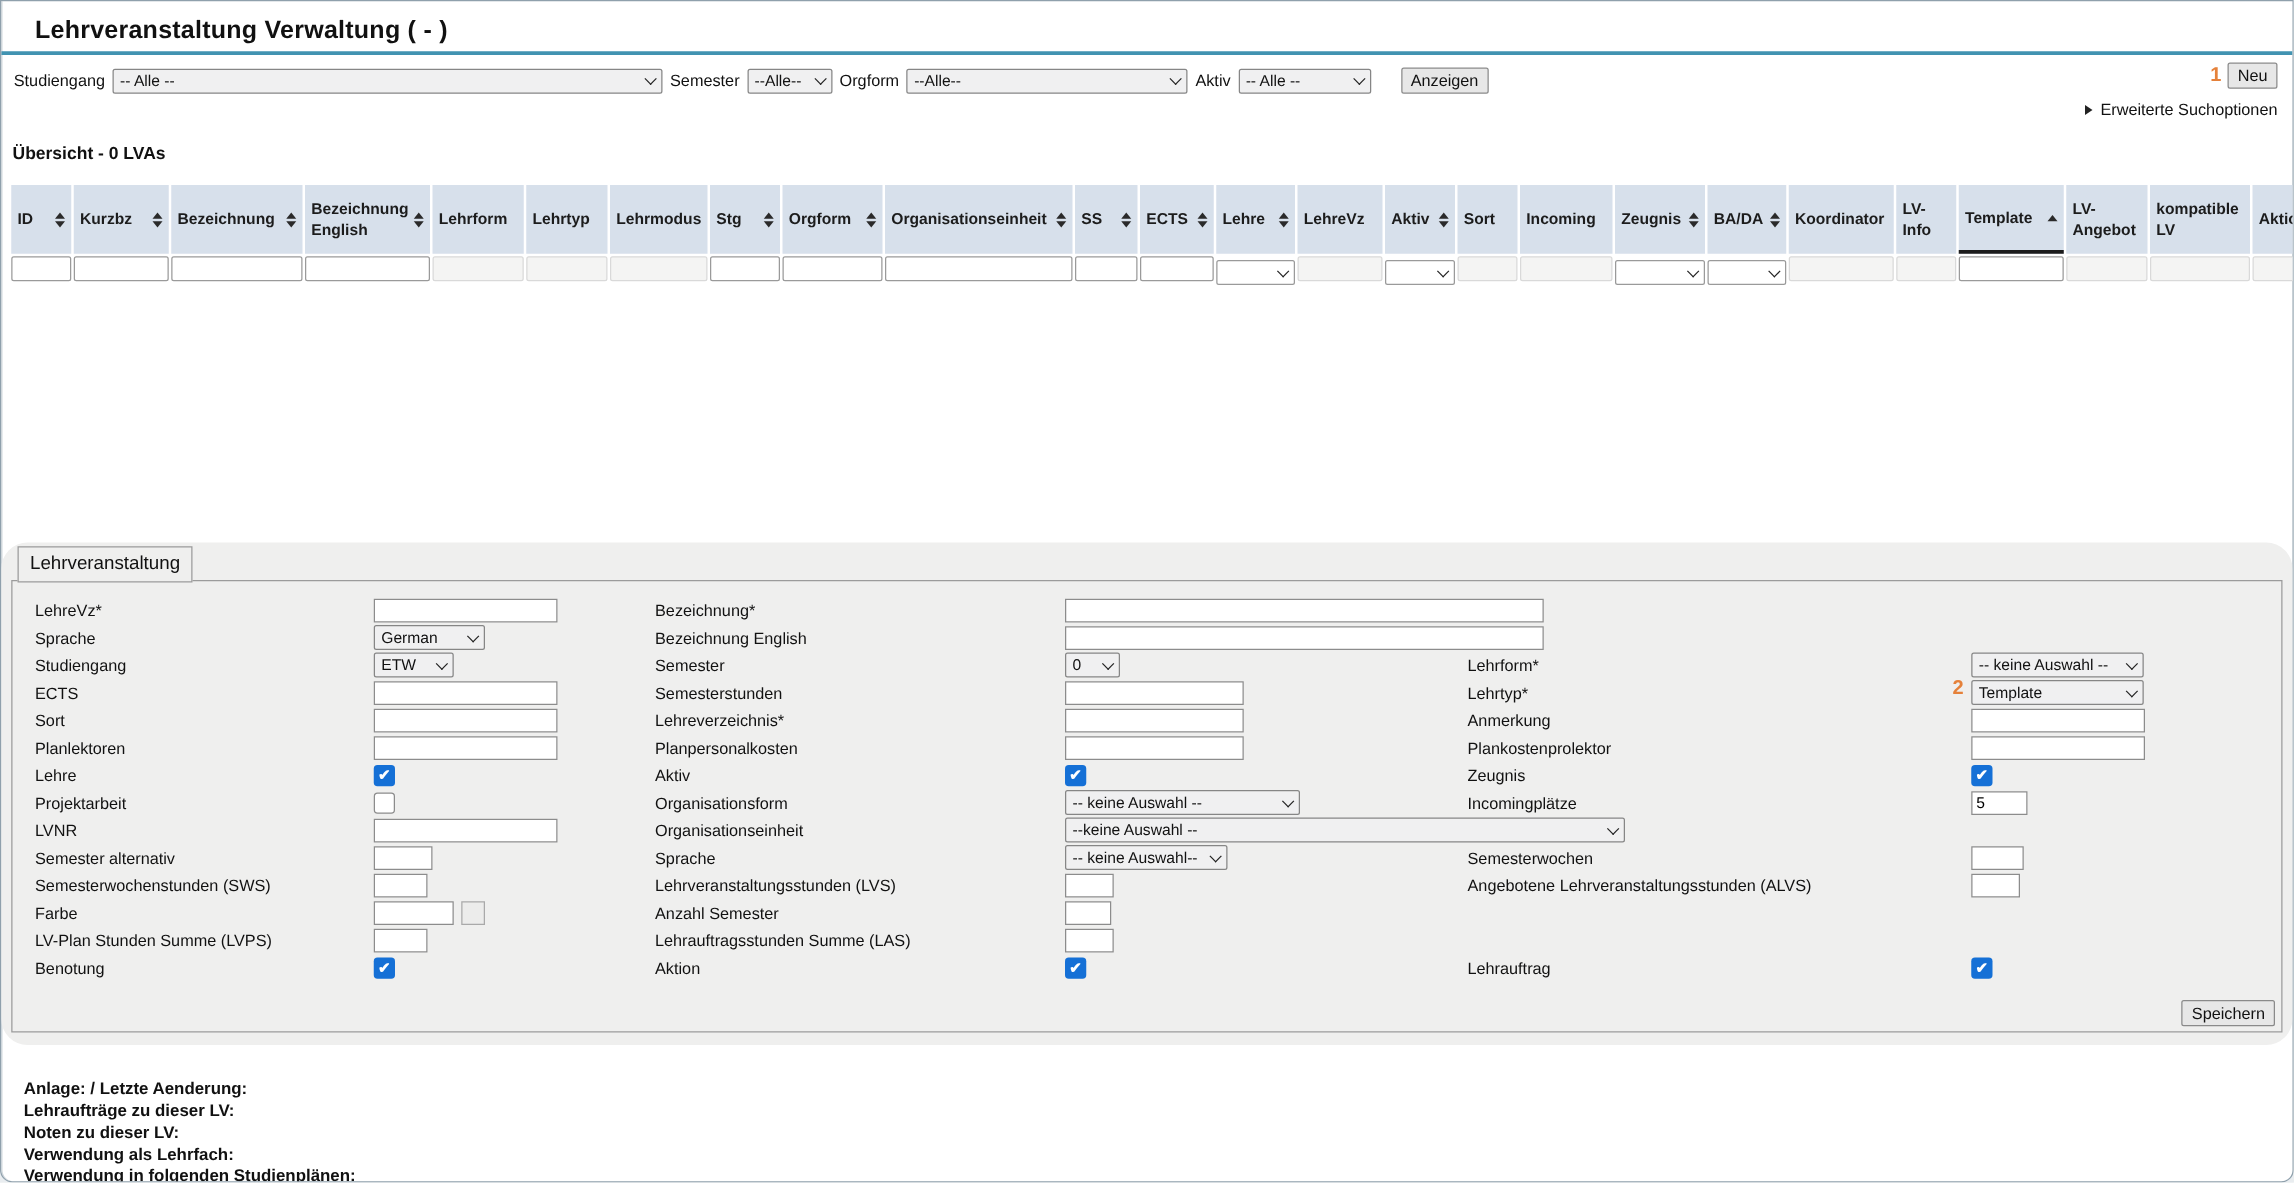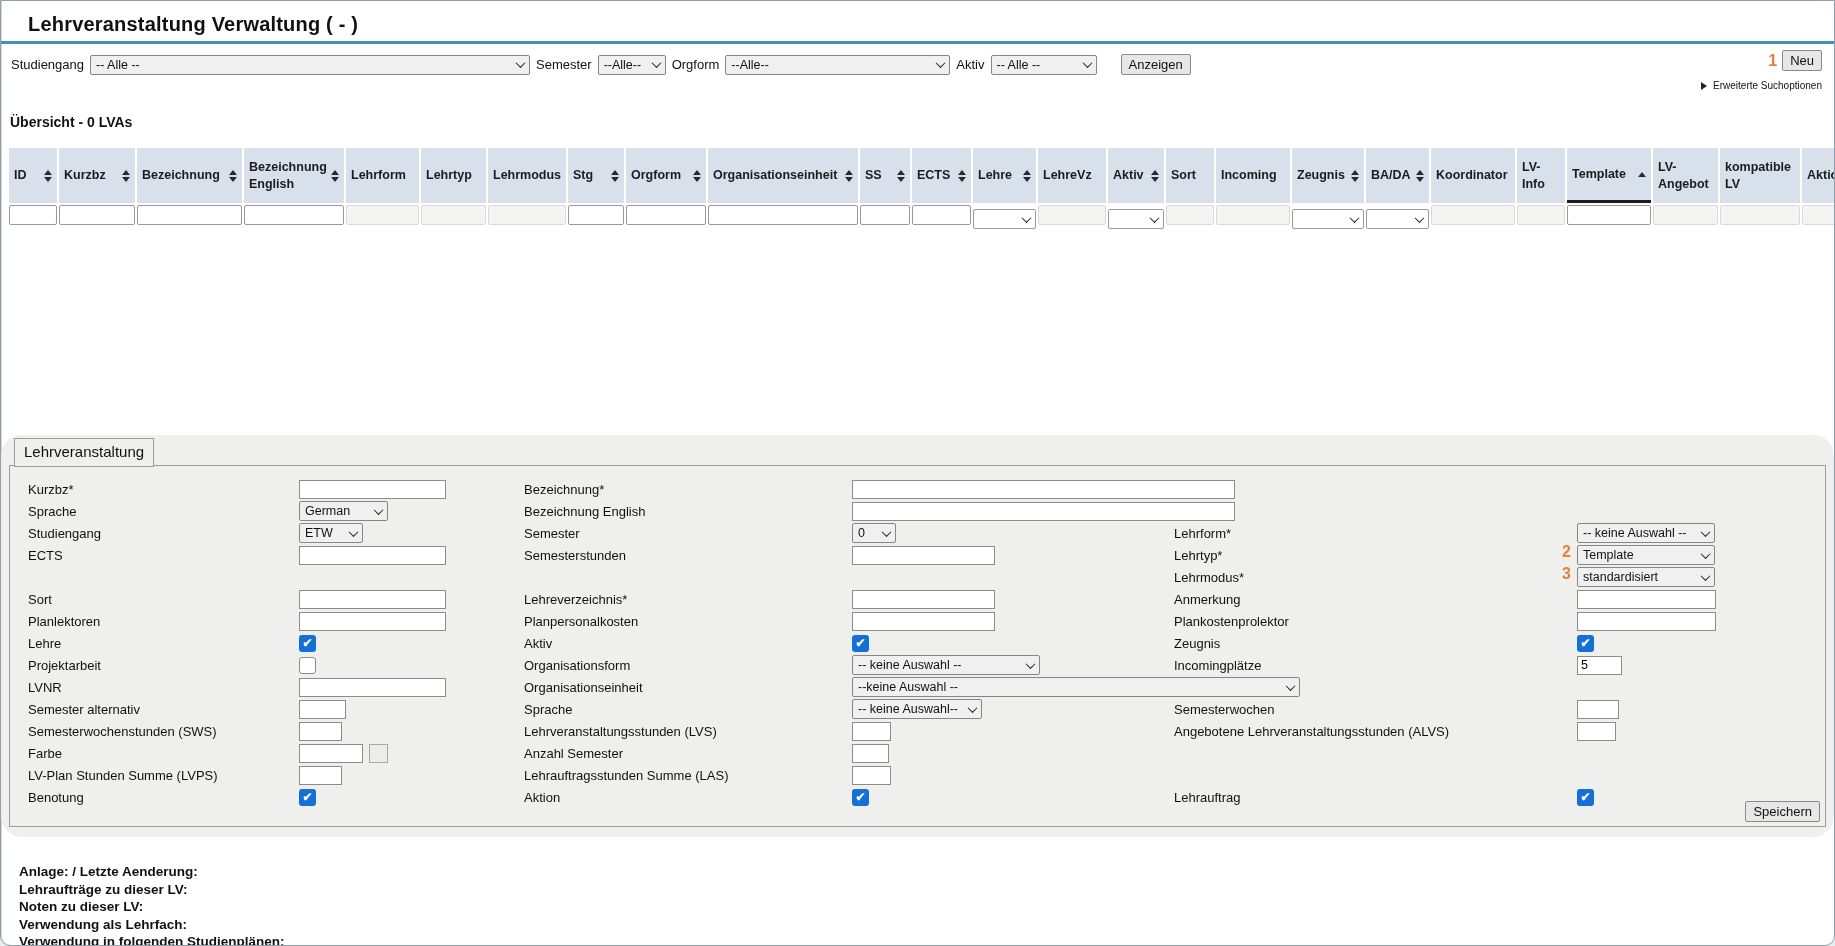--- a/index.html
+++ b/index.html
@@ -26,21 +26,21 @@
   .cv { width:7px; height:7px; border-left:1.6px solid #222; border-bottom:1.6px solid #222;
         transform:rotate(-45deg) translate(1px,-1px); flex:none; margin-left:6px; }
   .btn {
     display:inline-block; background:#e7e7e7; border:1px solid #8a8a8a; border-radius:2px;
     font-size:13px; color:#111; padding:1px 7px 2px; height:21px; line-height:17px; cursor:pointer; white-space:nowrap;
   }
   #show-btn { margin-left:18px; }
   #right-stack { position:absolute; right:12px; top:6px; display:flex; flex-direction:column; align-items:flex-end; gap:9px; }
   .marker { color:var(--orange,#e5813a); font-weight:bold; font-size:16px; }
   #new-row { display:flex; align-items:center; gap:5px; }
-  #adv-link { display:flex; align-items:center; gap:6px; font-size:10px; color:#111; cursor:pointer; }
+  #adv-link { display:flex; align-items:center; gap:6px; font-size:13px; color:#111; cursor:pointer; }
   .tri-right { width:0; height:0; border-top:4px solid transparent; border-bottom:4px solid transparent; border-left:6px solid #222; }
   
   #tbl-heading { font-size:14px; font-weight:bold; margin:4px 0 8px 9px; color:#111; }
   #lva-table { margin-left:8px; }
   #thead-row { display:flex; gap:2px;margin-top:18px; }
   .th {
     background:var(--thbg,#d7e0eb); min-height:52px; display:flex; align-items:center;
     padding:4px 5px; font-size:12.5px; font-weight:bold; color:#1c1c1c; line-height:1.35;
   }
   .th .thlabel { flex:1 1 auto; }
@@ -307,21 +307,21 @@
   </div>
 
   <div id="spacer"></div>
 
   <div id="form-band">
     <div id="fieldset">
       <div id="legend">Lehrveranstaltung</div>
       <div id="form-rows">
           <div class="frow">
             <div class="fc l1">
-              <span class="flbl">Kurzbz*</span>
+              <span class="flbl">LehreVz*</span>
             </div>
             <div class="fc c1">
               <span class="ctrlwrap">
                 <input class="tinput" type="text" style="width: 147px;">
               </span>
             </div>
             <div class="fc l2">
               <span class="flbl">Bezeichnung*</span>
             </div>
             <div class="fc c2">
@@ -408,38 +408,20 @@
               </span>
             </div>
             <div class="fc l3">
               <span class="flbl">Lehrtyp*</span>
             </div>
             <div class="fc c3">
               <span class="ctrlwrap">
                 <span class="marker">2</span>
                 <span class="selbox form" style="width: 138px;">
                   <span class="selval">Template</span>
-                  <span class="cv"></span>
-                </span>
-              </span>
-            </div>
-          </div>
-          <div class="frow">
-            <div class="fc l1"></div>
-            <div class="fc c1"></div>
-            <div class="fc l2"></div>
-            <div class="fc c2"></div>
-            <div class="fc l3">
-              <span class="flbl">Lehrmodus*</span>
-            </div>
-            <div class="fc c3">
-              <span class="ctrlwrap">
-                <span class="marker">3</span>
-                <span class="selbox form" style="width: 138px;">
-                  <span class="selval">standardisiert</span>
                   <span class="cv"></span>
                 </span>
               </span>
             </div>
           </div>
           <div class="frow">
             <div class="fc l1">
               <span class="flbl">Sort</span>
             </div>
             <div class="fc c1">

